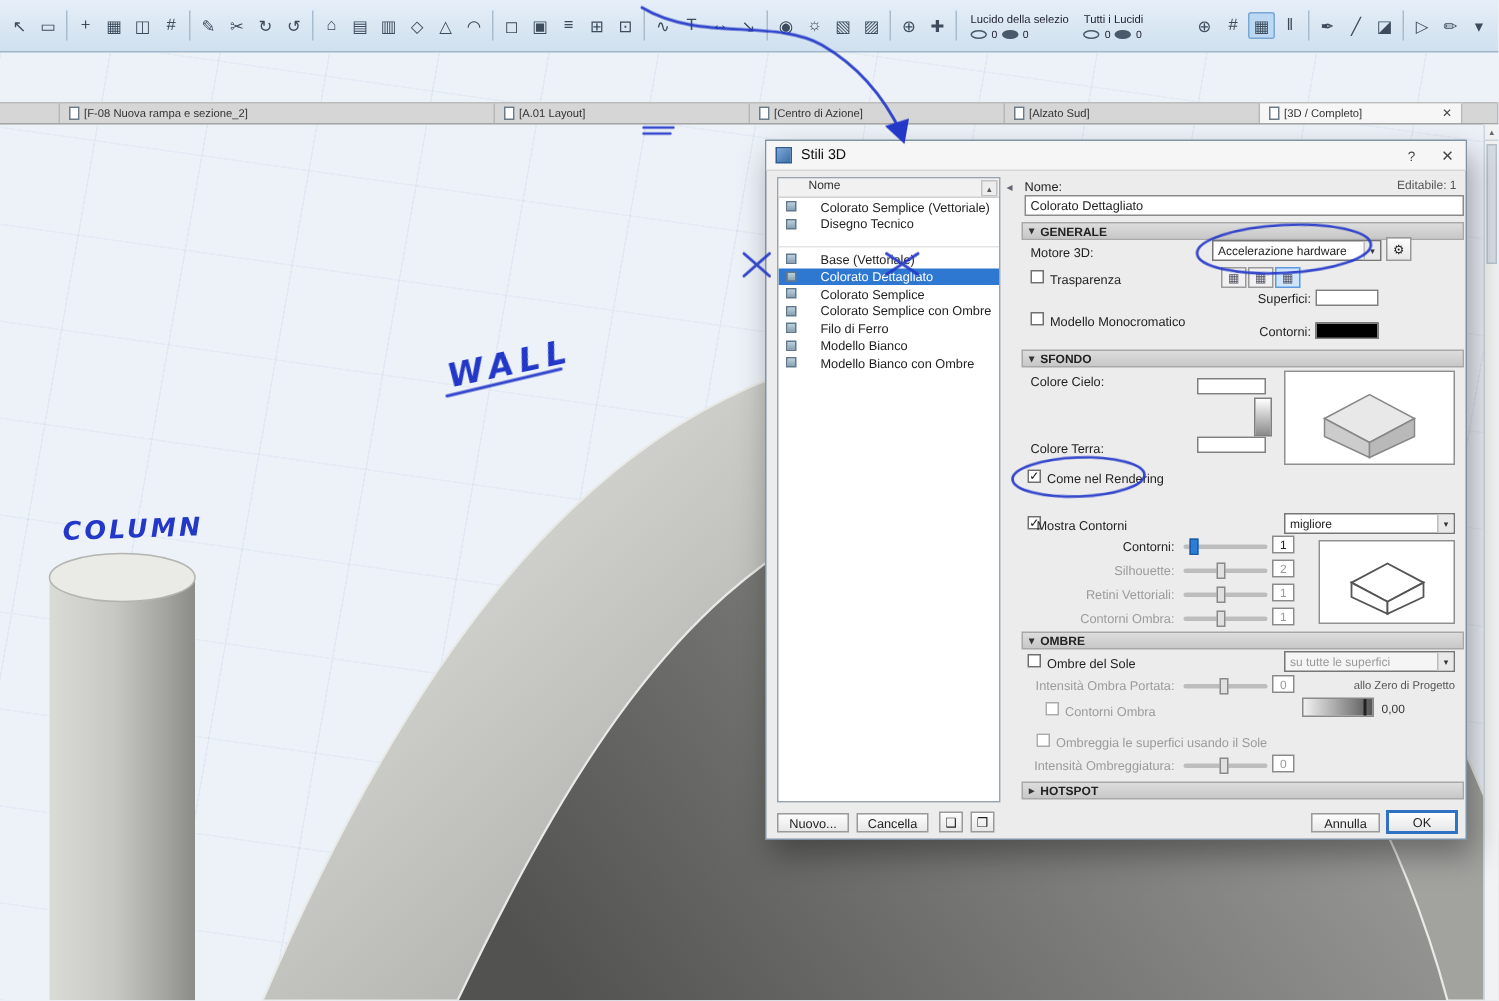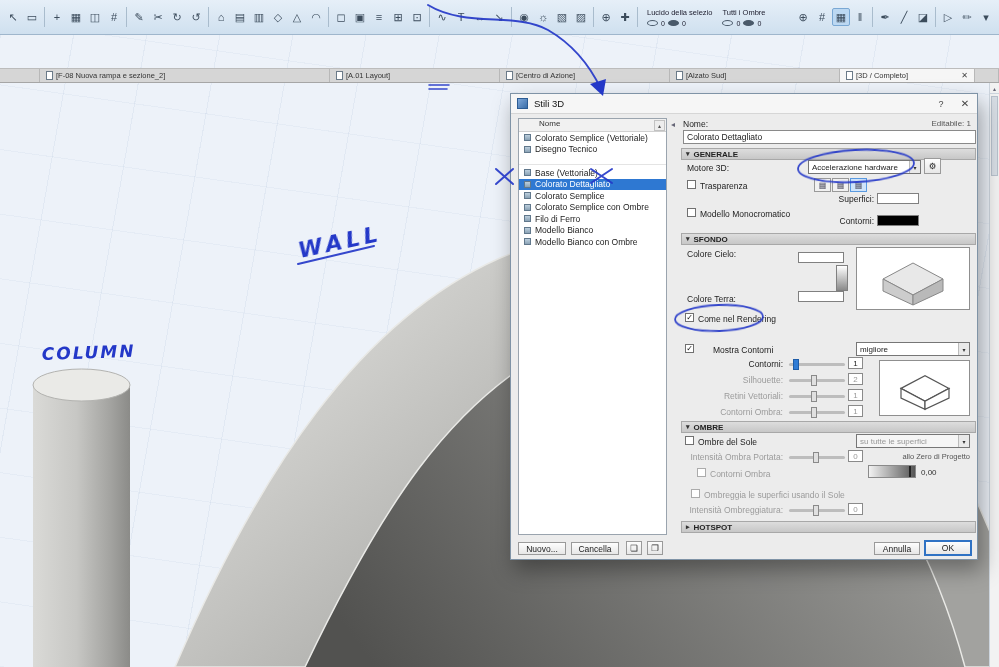--- a/index.html
+++ b/index.html
@@ -49,21 +49,21 @@
     background:#ececec;border:1px solid #7f93a6;box-shadow:4px 10px 20px rgba(0,0,0,.35);font-size:8.5px}
   .dtitle{position:absolute;left:0;top:0;right:0;height:20px;background:#f6f6f6;border-bottom:1px solid #d6d6d6;display:flex;align-items:center}
   .dicon{width:11px;height:11px;margin-left:6px;background:linear-gradient(135deg,#7fa8da,#3b6ea8);border:1px solid #2c5c94;flex:none}
   .ttext{margin-left:6px;font-size:9.5px;color:#111}
   .tbtn{width:24px;height:20px;display:flex;align-items:center;justify-content:center;color:#444;font-size:9px;margin-left:auto}
   .tbtn.close{margin-left:0;font-size:10px}
 
   .listpanel{position:absolute;background:#fff;border:1px solid #9aa4ae;overflow:hidden}
   .lhead{height:13px;background:#f1f1f1;border-bottom:1px solid #d0d0d0;display:flex;align-items:flex-start;padding-left:20px;font-size:8px;color:#333;position:relative}
   .lscroll{position:absolute;right:1px;top:1px;width:11px;height:11px;border:1px solid #c2c2c2;background:#ededed;font-size:6px;display:flex;align-items:center;justify-content:center;color:#555}
-  .lrow{height:11.5px;display:flex;align-items:center;gap:4px;padding-left:5px;font-size:8.5px;color:#222;white-space:nowrap}
+  .lrow{height:11.5px;display:flex;align-items:center;gap:16px;padding-left:5px;font-size:8.5px;color:#222;white-space:nowrap}
   .lrow.sel{background:#2e78d2;color:#fff}
   .lgap{height:10px;border-bottom:1px solid #e4e4e4;margin-bottom:2px}
   .li-icon{width:7px;height:7px;border:1px solid #61788c;background:linear-gradient(#bdcfdd,#8aa2b5);flex:none}
 
   .section-h{position:absolute;left:170px;width:295px;height:12px;background:linear-gradient(#dddddd,#c7c7c7);
     border:1px solid #a8a8a8;display:flex;align-items:center;gap:4px;padding-left:4px;font-weight:bold;font-size:8px;color:#222}
   .tri{font-size:7px;color:#333}
   .lbl{position:absolute;font-size:8.5px;color:#222;white-space:nowrap}
   .lbl.dis{color:#9b9b9b}
   .lbl.r{text-align:right}
@@ -166,21 +166,21 @@
     <div class="layercol">
       <span class="llbl">Lucido della selezio</span>
       <span class="ovalrow">
         <span class="oval"></span>
         <span class="onum">0</span>
         <span class="oval f"></span>
         <span class="onum">0</span>
       </span>
     </div>
     <div class="layercol">
-      <span class="llbl">Tutti i Ombre</span>
+      <span class="llbl">Tutti i Lucidi</span>
       <span class="ovalrow">
         <span class="oval"></span>
         <span class="onum">0</span>
         <span class="oval f"></span>
         <span class="onum">0</span>
       </span>
     </div>
   </div>
 
   <div class="tbright">
@@ -328,21 +328,21 @@
     </svg>
   </div>
   <span class="chk" style="left:174px;top:219px">
       <span>✓</span>
     </span>
   <span class="lbl" style="left:187px;top:220px">Come nel Rendering</span>
 
   <span class="chk" style="left:174px;top:250px">
       <span>✓</span>
     </span>
-  <span class="lbl" style="left:202px;top:251px">Mostra Contorni</span>
+  <span class="lbl" style="left:180px;top:251px">Mostra Contorni</span>
   <div class="dd" style="left:345px;top:248px;width:114px;height:14px">
     <span>migliore</span>
     <span class="caret">▾</span>
   </div>
 
   <span class="lbl r" style="left:150px;top:265px;width:122px">Contorni:</span>
   <div class="slider" style="left:278px;top:265px;width:56px">
       <span class="sl-track"></span>
       <span class="sl-handle blue" style="left:4px"></span>
     </div>

